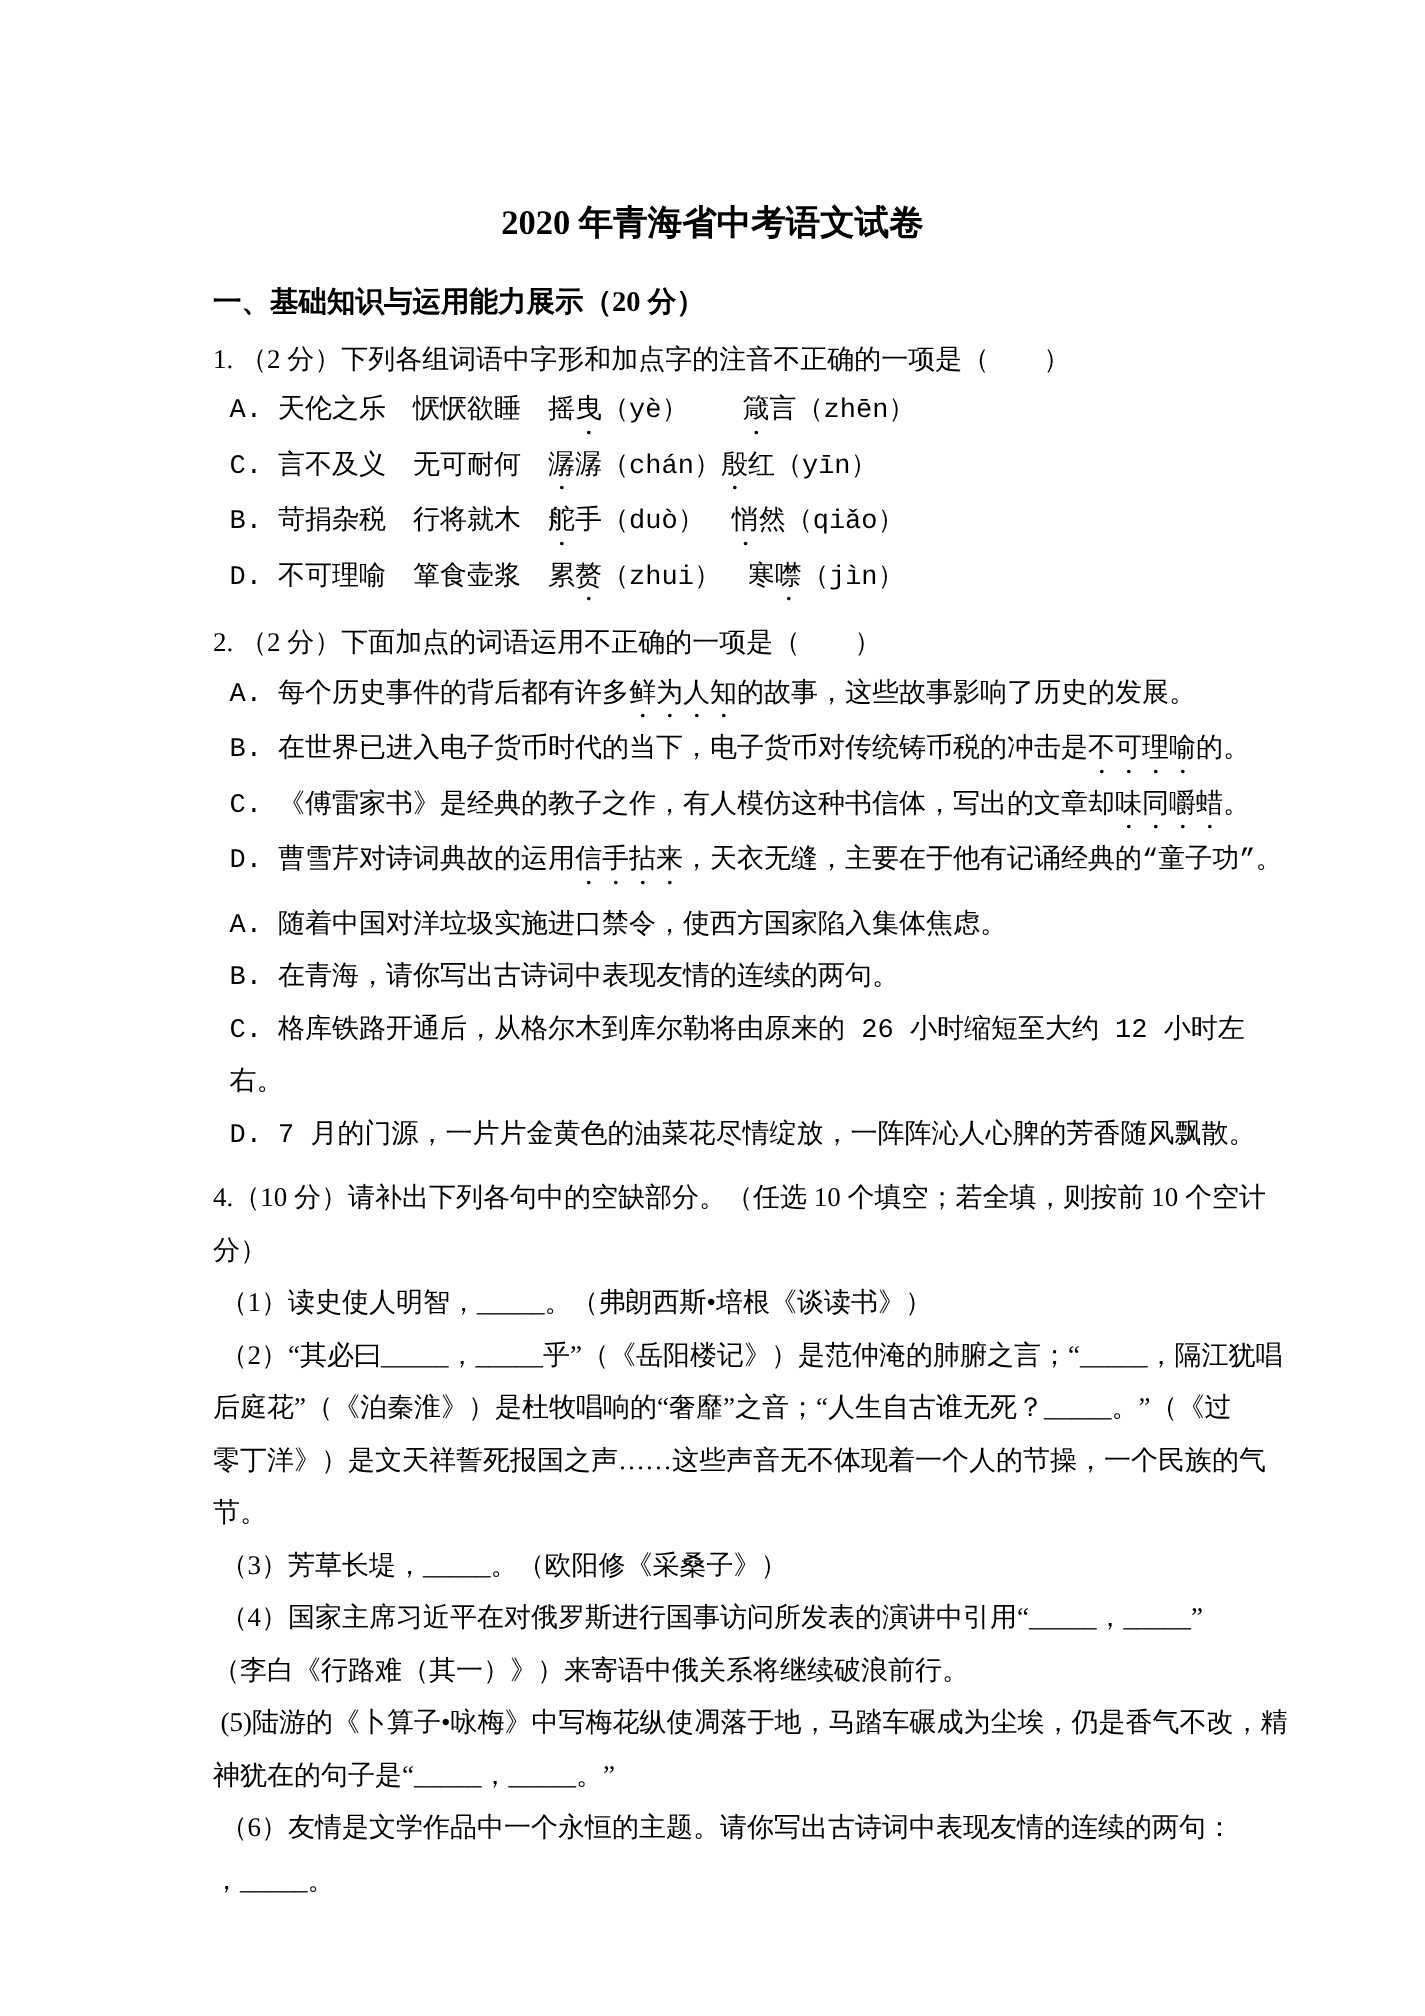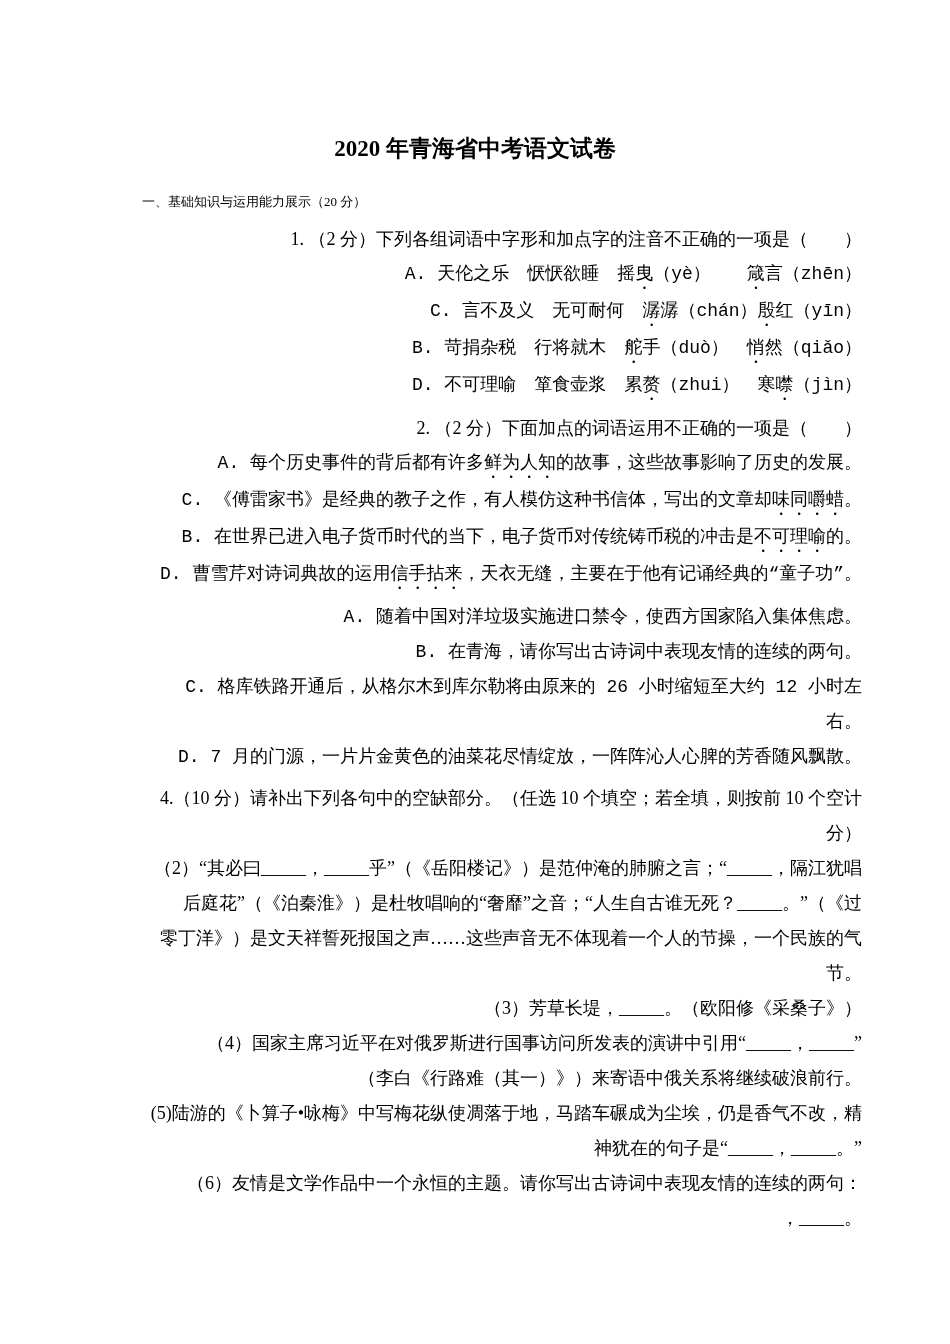--- a/index.html
+++ b/index.html
@@ -19,31 +19,31 @@
   }
   .title {
     margin: 0;
     font-size: 23px;
     line-height: 34px;
     font-weight: bold;
     text-align: center;
   }
   .section-heading {
     margin: 22px 88px 0 142px;
-    font-size: 13px;
+    font-size: 19px;
     line-height: 28px;
-    font-weight: normal;
+    font-weight: bold;
   }
   .content {
     margin: 0 88px 0 142px;
     font-size: 18px;
     line-height: 35px;
   }
   .q { margin-top: 6px; }
-  .line { margin: 0; white-space: pre-wrap; text-align: right; }
+  .line { margin: 0; white-space: pre-wrap; }
   .opt  { margin-left: 11px; font-family: Liberation Mono, monospace; }  
   .sub  { margin-left: 5px; }   
   .cont { margin-left: 0; }     
   .em-dot {
     -webkit-text-emphasis: filled dot;
     -webkit-text-emphasis-position: under;
     text-emphasis: filled dot;
     text-emphasis-position: under right;
   }
 </style>
@@ -62,34 +62,35 @@
       <p class="line">1. （2 分）下列各组词语中字形和加点字的注音不正确的一项是（　　）</p>
       <p class="line opt"><span>A. 天伦之乐　恹恹欲睡　摇</span><span class="em-dot">曳</span><span>（yè）　　</span><span class="em-dot">箴</span><span>言（zhēn）</span></p>
       <p class="line opt"><span>C. 言不及义　无可耐何　</span><span class="em-dot">潺</span><span>潺（chán）</span><span class="em-dot">殷</span><span>红（yīn）</span></p>
       <p class="line opt"><span>B. 苛捐杂税　行将就木　</span><span class="em-dot">舵</span><span>手（duò）　</span><span class="em-dot">悄</span><span>然（qiǎo）</span></p>
       <p class="line opt"><span>D. 不可理喻　箪食壶浆　累</span><span class="em-dot">赘</span><span>（zhui）　寒</span><span class="em-dot">噤</span><span>（jìn）</span></p>
     </div>
 
     <div class="q">
       <p class="line">2. （2 分）下面加点的词语运用不正确的一项是（　　）</p>
       <p class="line opt"><span>A. 每个历史事件的背后都有许多</span><span class="em-dot">鲜为人知</span><span>的故事，这些故事影响了历史的发展。</span></p>
+      <p class="line opt"><span>B. 在世界已进入电子货币时代的当下，电子货币对传统铸币税的冲击是</span><span class="em-dot">不可理喻</span><span>的。</span></p>
       <p class="line opt"><span>C. 《傅雷家书》是经典的教子之作，有人模仿这种书信体，写出的文章却</span><span class="em-dot">味同嚼蜡</span><span>。</span></p>
-      <p class="line opt"><span>B. 在世界已进入电子货币时代的当下，电子货币对传统铸币税的冲击是</span><span class="em-dot">不可理喻</span><span>的。</span></p>
       <p class="line opt"><span>D. 曹雪芹对诗词典故的运用</span><span class="em-dot">信手拈来</span><span>，天衣无缝，主要在于他有记诵经典的“童子功”。</span></p>
     </div>
 
     <div class="q">
       <p class="line opt">A. 随着中国对洋垃圾实施进口禁令，使西方国家陷入集体焦虑。</p>
       <p class="line opt">B. 在青海，请你写出古诗词中表现友情的连续的两句。</p>
       <p class="line opt">C. 格库铁路开通后，从格尔木到库尔勒将由原来的 26 小时缩短至大约 12 小时左右。</p>
       <p class="line opt">D. 7 月的门源，一片片金黄色的油菜花尽情绽放，一阵阵沁人心脾的芳香随风飘散。</p>
     </div>
 
     <div class="q">
       <p class="line">4.（10 分）请补出下列各句中的空缺部分。（任选 10 个填空；若全填，则按前 10 个空计分）</p>
+      <p class="line sub">（1）读史使人明智，_____。（弗朗西斯•培根《谈读书》）</p>
       <p class="line sub">（2）“其必曰_____，_____乎”（《岳阳楼记》）是范仲淹的肺腑之言；“_____，隔江犹唱</p>
       <p class="line cont">后庭花”（《泊秦淮》）是杜牧唱响的“奢靡”之音；“人生自古谁无死？_____。”（《过</p>
       <p class="line cont">零丁洋》）是文天祥誓死报国之声……这些声音无不体现着一个人的节操，一个民族的气</p>
       <p class="line cont">节。</p>
       <p class="line sub">（3）芳草长堤，_____。（欧阳修《采桑子》）</p>
       <p class="line sub">（4）国家主席习近平在对俄罗斯进行国事访问所发表的演讲中引用“_____，_____”</p>
       <p class="line cont">（李白《行路难（其一）》）来寄语中俄关系将继续破浪前行。</p>
       <p class="line sub">(5)陆游的《卜算子•咏梅》中写梅花纵使凋落于地，马踏车碾成为尘埃，仍是香气不改，精</p>
       <p class="line cont">神犹在的句子是“_____，_____。”</p>
       <p class="line sub">（6）友情是文学作品中一个永恒的主题。请你写出古诗词中表现友情的连续的两句：</p>

